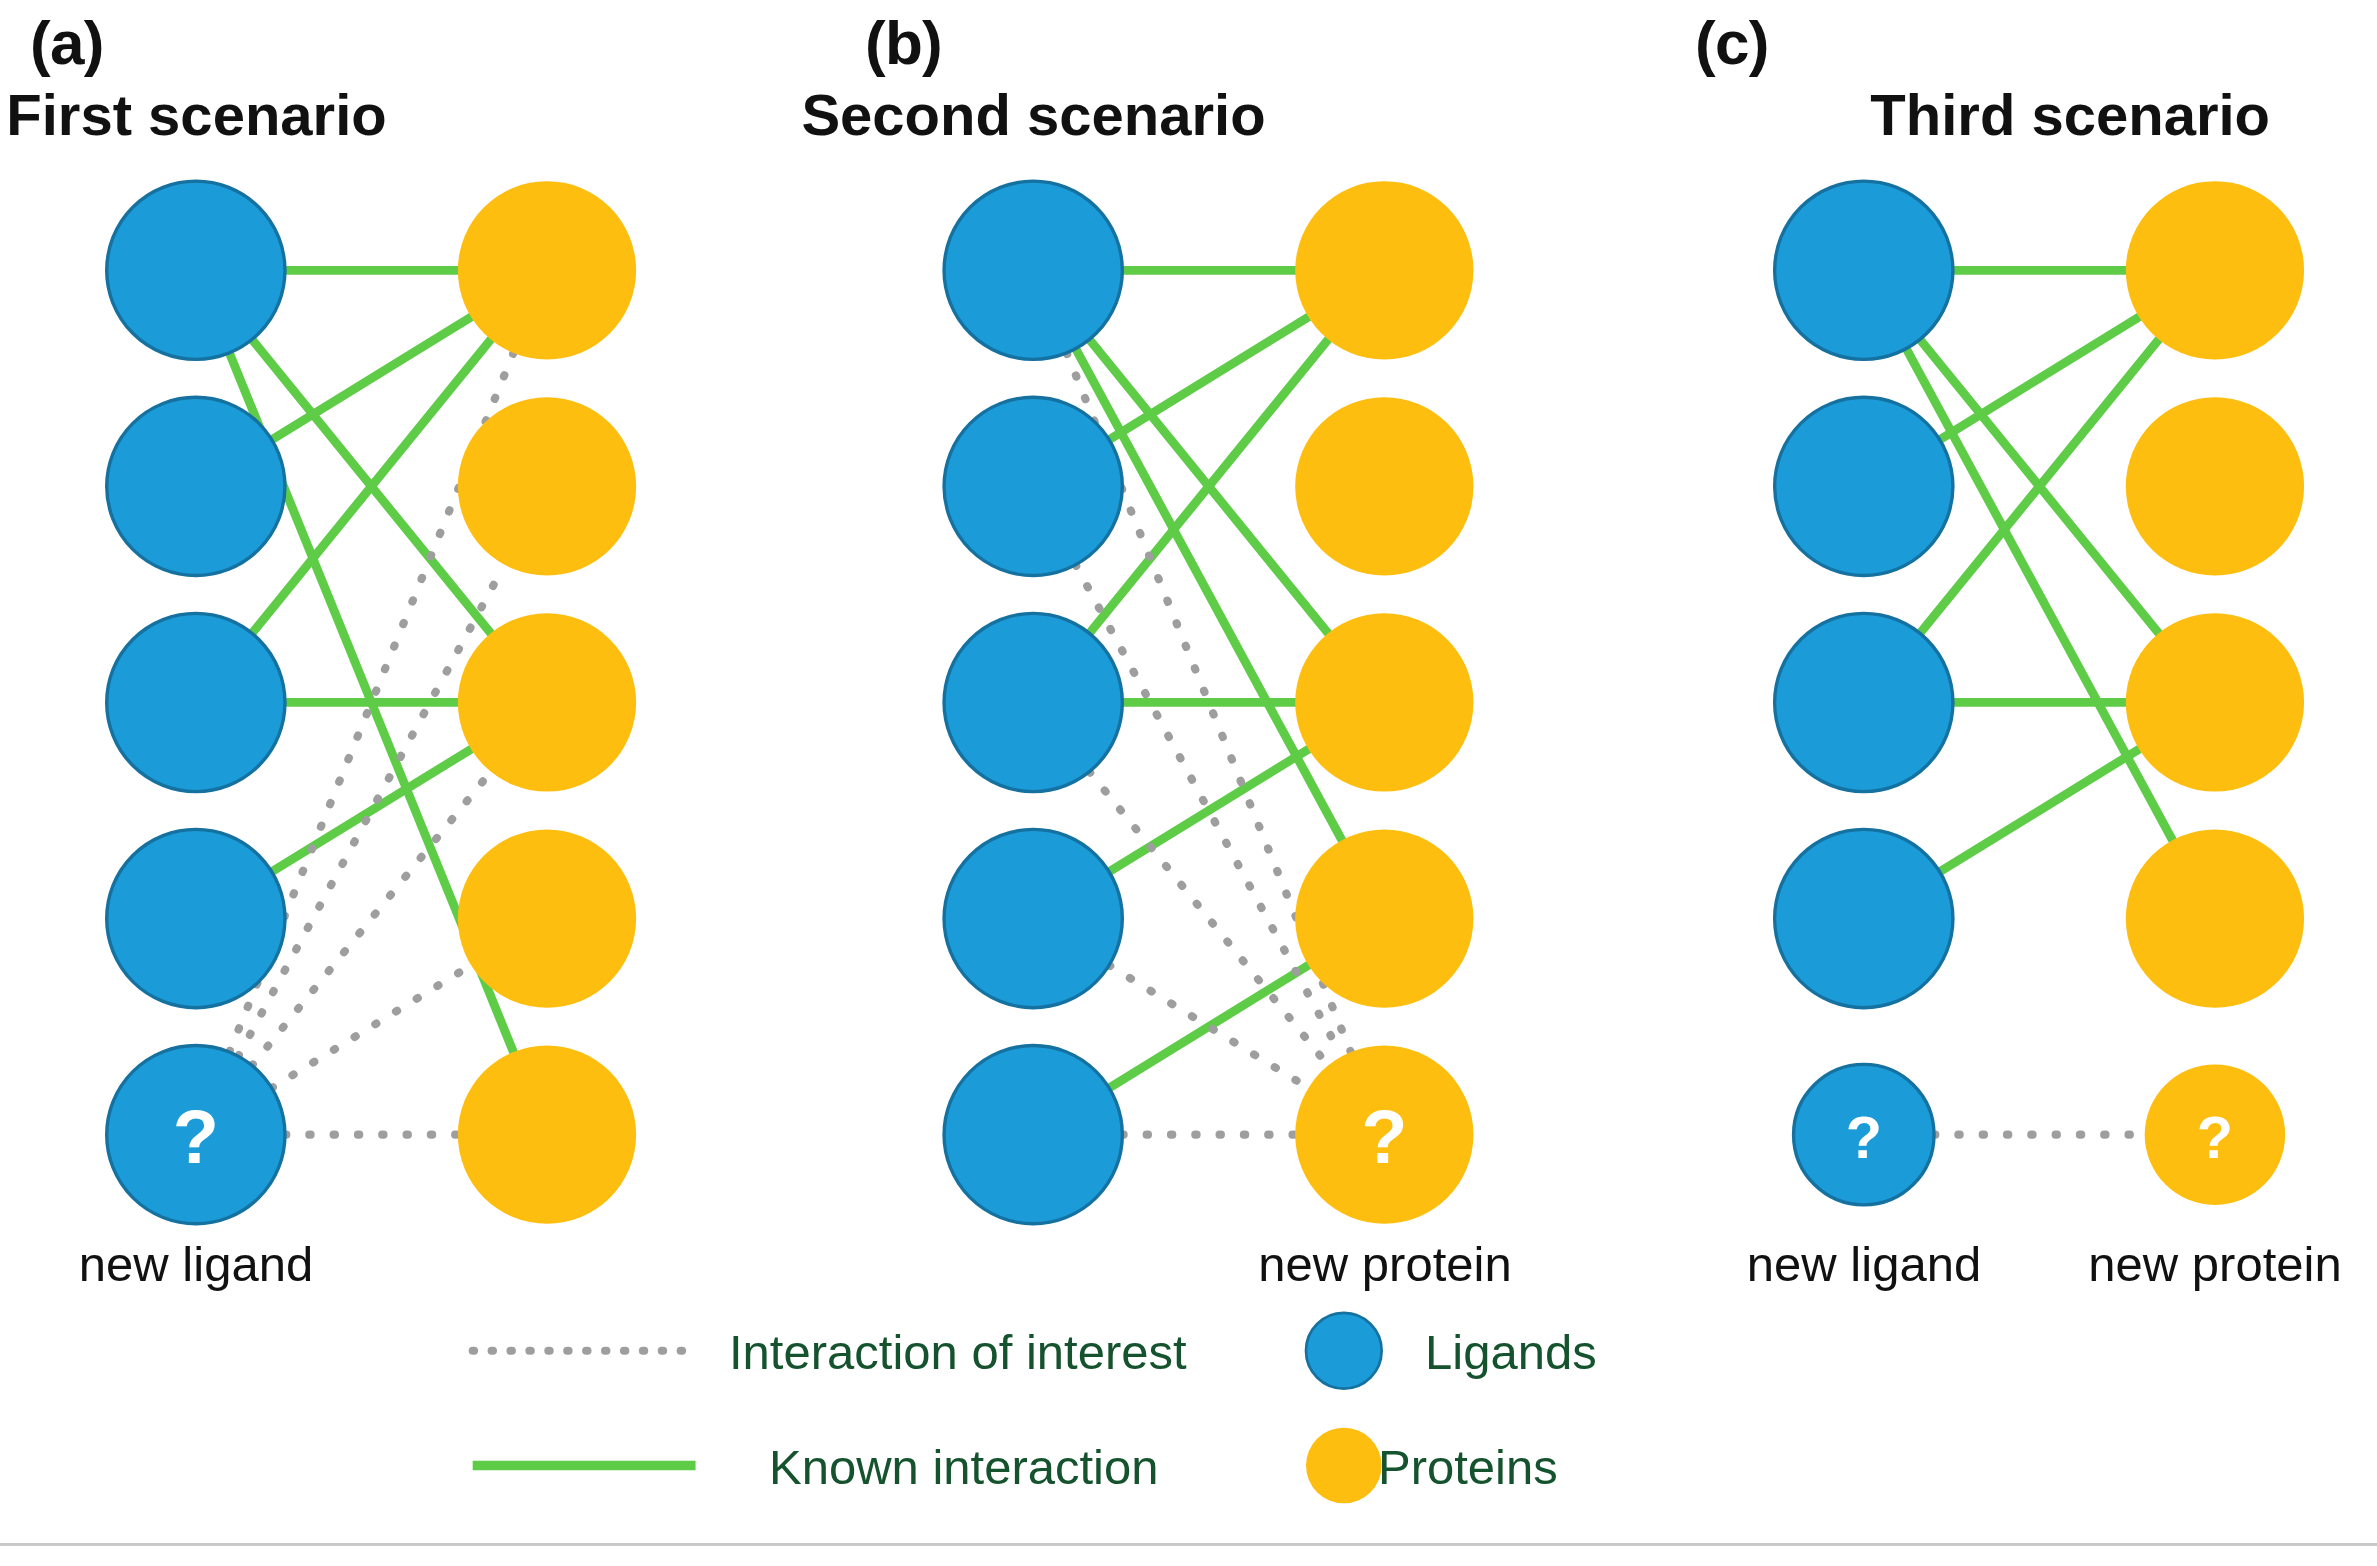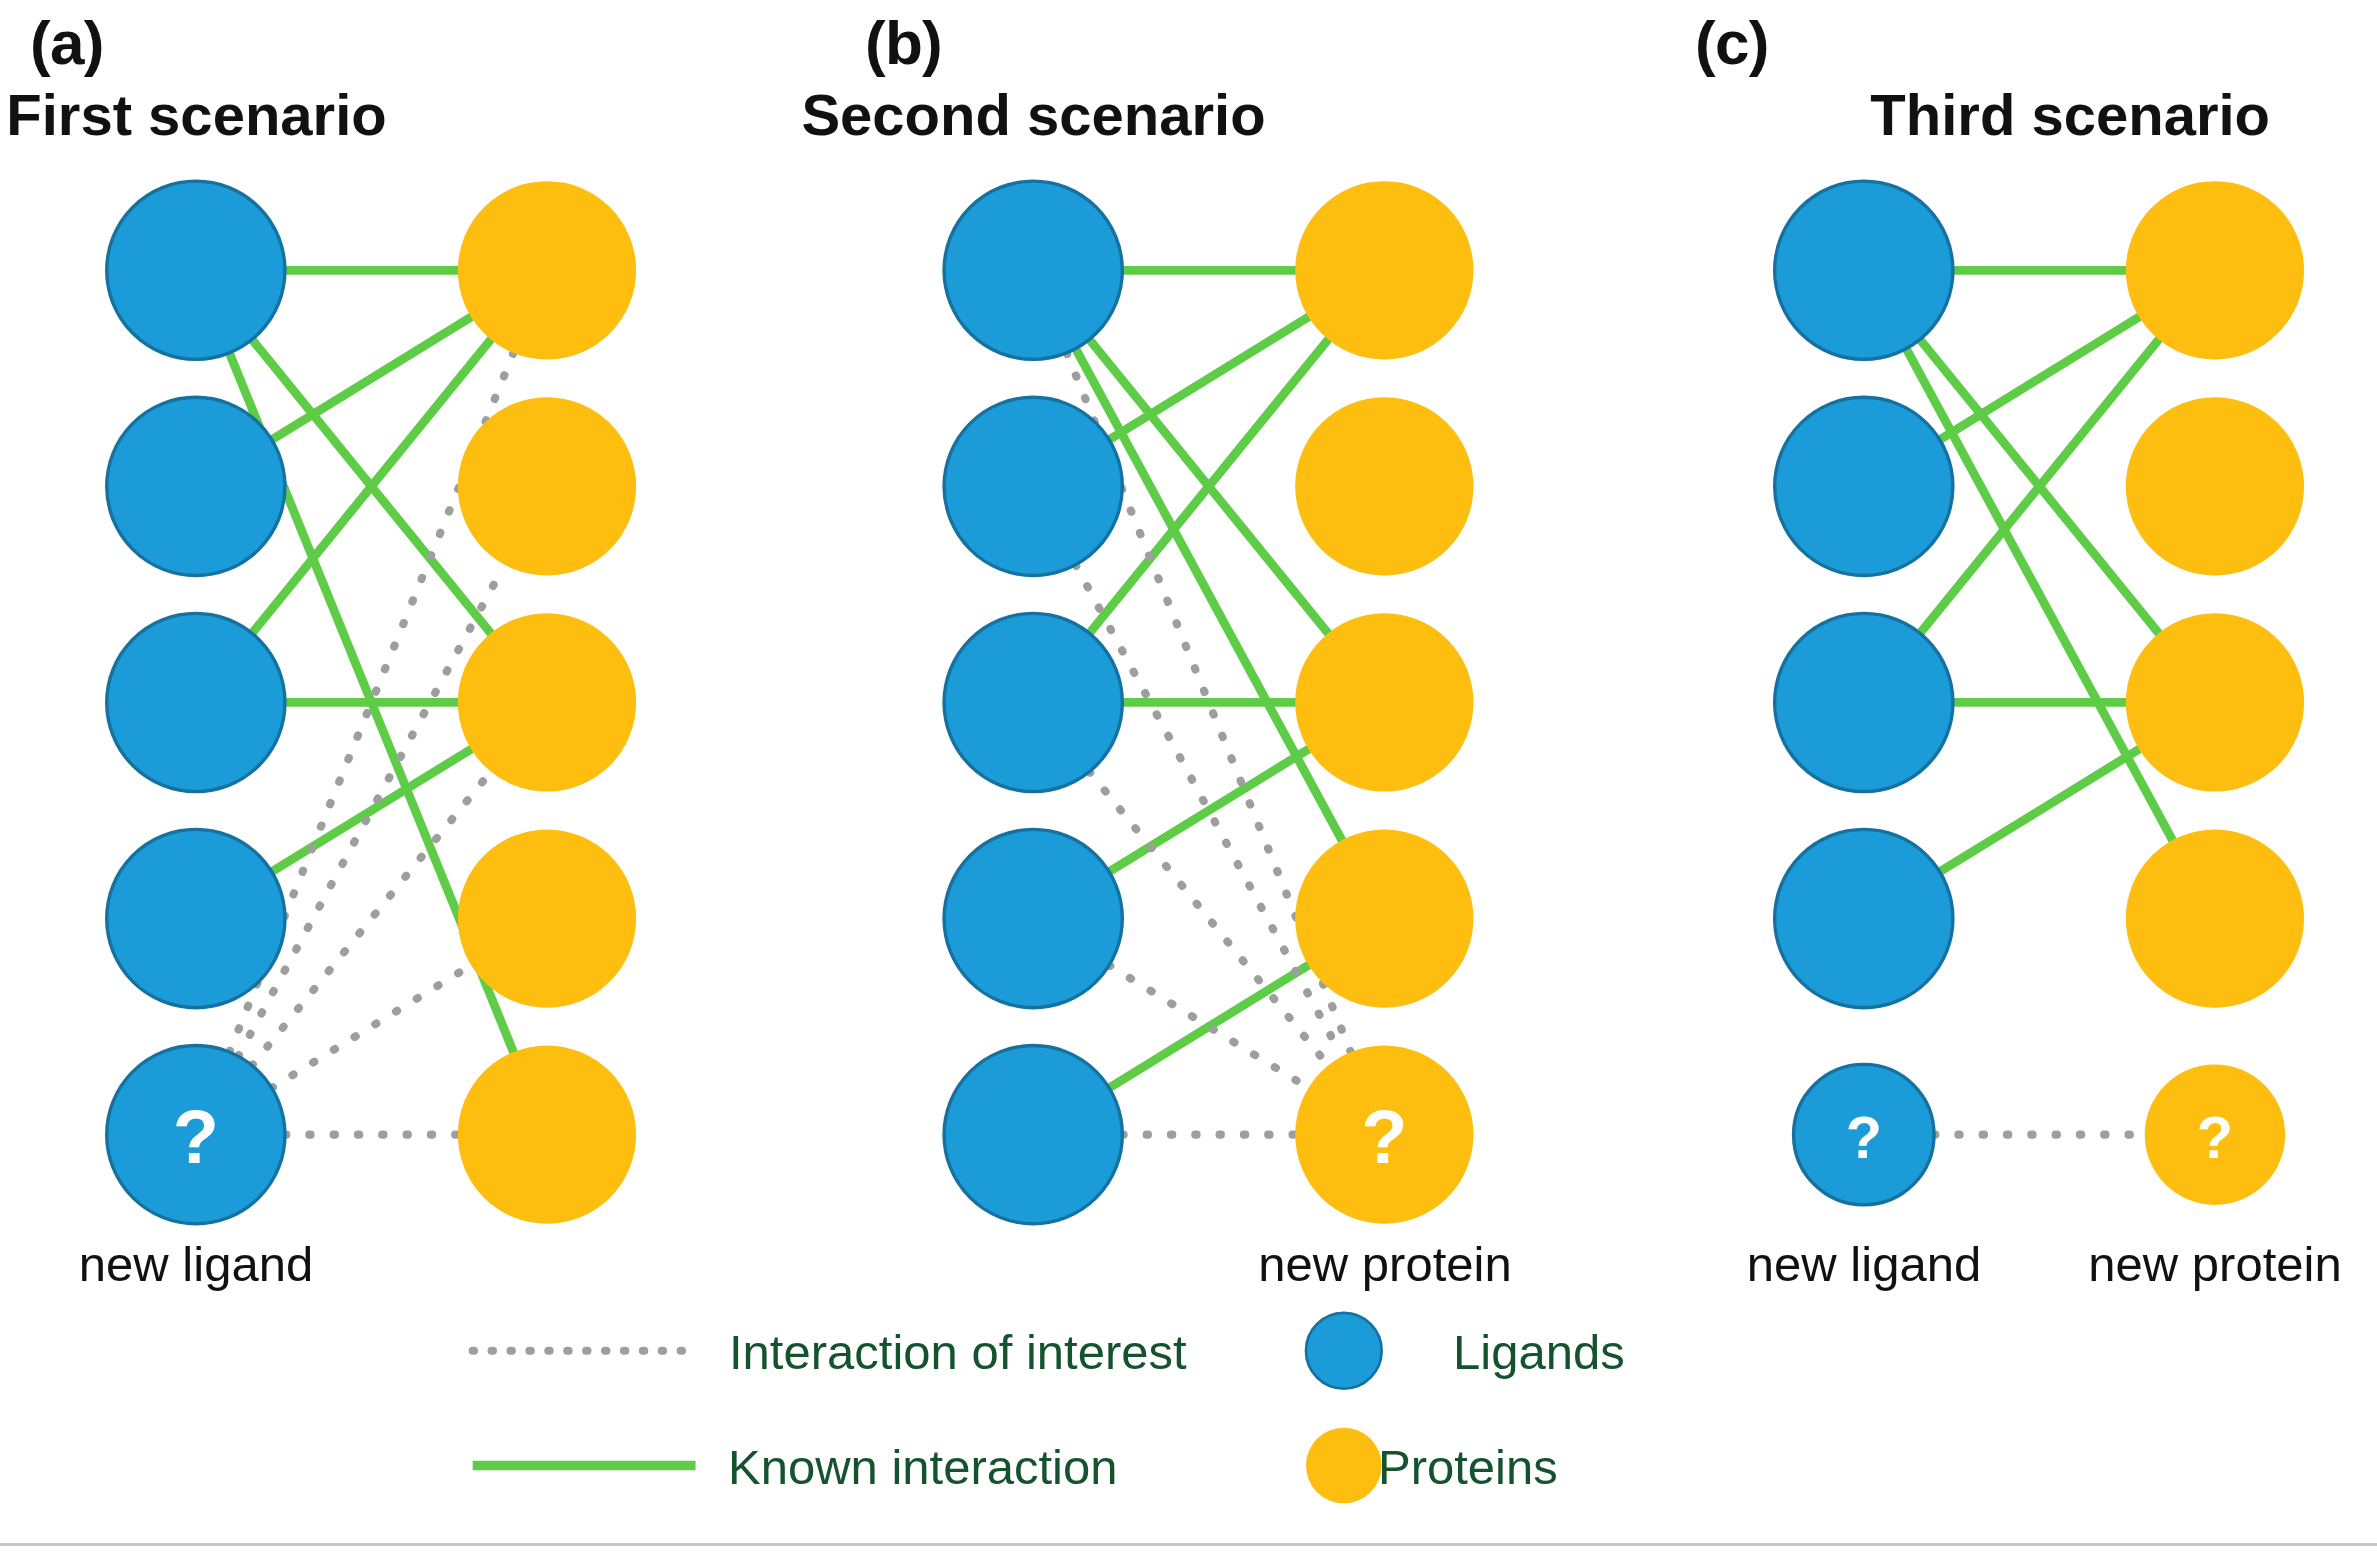--- a/index.html
+++ b/index.html
@@ -93,22 +93,22 @@
       <div class="panel-title" style="left: -209px; top: 81px; width: 811px;">First scenario</div>
       <div class="node-label" style="left: -108px; top: 1236px; width: 608px;">new ligand</div>
       <div class="panel-letter" style="left: 865px; top: 6.8px;">(b)</div>
       <div class="panel-title" style="left: 628px; top: 81px; width: 811px;">Second scenario</div>
       <div class="node-label" style="left: 1081px; top: 1236px; width: 608px;">new protein</div>
       <div class="panel-letter" style="left: 1695px; top: 6.8px;">(c)</div>
       <div class="panel-title" style="left: 1459px; top: 81px; width: 811px; text-align: right;">Third scenario</div>
       <div class="node-label" style="left: 1560px; top: 1236px; width: 608px;">new ligand</div>
       <div class="node-label" style="left: 1911px; top: 1236px; width: 608px;">new protein</div>
       <div class="legend-text" style="left: 729px; top: 1324px;">Interaction of interest</div>
-      <div class="legend-text" style="left: 728px; top: 1439px;">Known interaction</div>
-      <div class="legend-text" style="left: 1425px; top: 1324px; margin-left: 28px;">Ligands</div>
+      <div class="legend-text" style="left: 769px; top: 1439px;">Known interaction</div>
+      <div class="legend-text" style="left: 1425px; top: 1324px;">Ligands</div>
       <div class="legend-text" style="left: 1378px; top: 1439px; text-align: right;">Proteins</div>
     </div>
   <svg class="layer" id="legend-layer" viewBox="0 0 3520 2320">
       <line x1="700" y1="2000" x2="1030" y2="2000" stroke="#9E9E9E" stroke-width="12" stroke-linecap="round" stroke-dasharray="2 26"></line>
       <line x1="700" y1="2170" x2="1030" y2="2170" stroke="#5ECC47" stroke-width="14" stroke-linecap="butt"></line>
       <circle cx="1990" cy="2000" r="56" fill="#1B9CD8" stroke="#1571A0" stroke-width="4"></circle>
       <circle cx="1990" cy="2170" r="56" fill="#FDBE10"></circle>
     </svg>
   <div class="bottom-rule" style="top: 1543px; background: rgb(201, 201, 201);"></div>
 </div>

